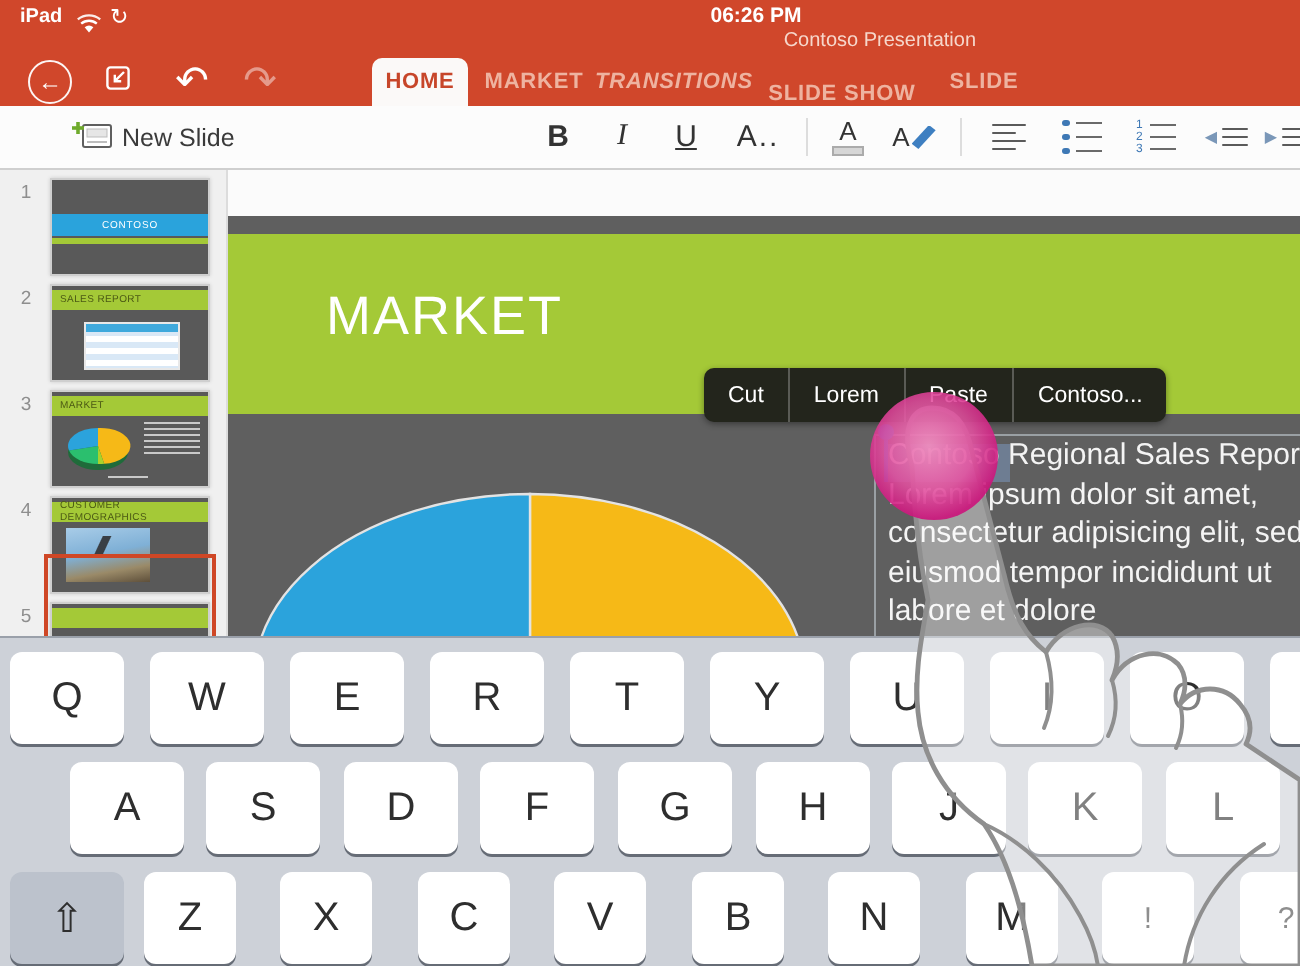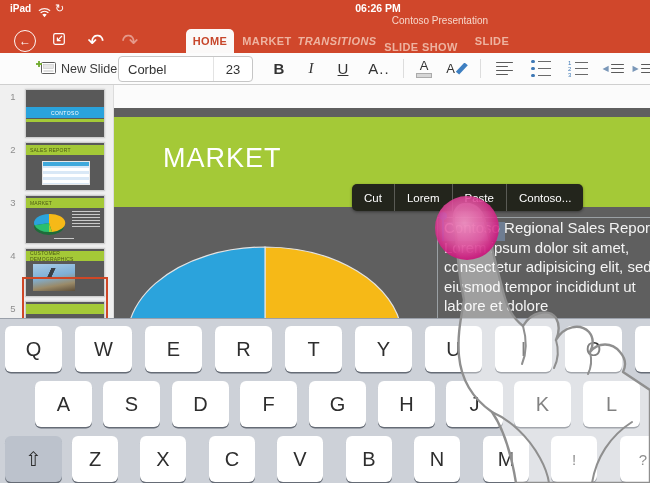--- a/index.html
+++ b/index.html
@@ -158,24 +158,20 @@
           <line x1="7.5" y1="11" x2="17.5" y2="11" stroke="#bdbdbd"></line>
           <g stroke="#6faa2c" stroke-width="1.8">
               <line x1="3" y1="1" x2="3" y2="7"></line>
               <line x1="0" y1="4" x2="6" y2="4"></line>
             </g>
         </svg>
       </span>
     </div>
     <span class="tlabel" style="left:61px;">New Slide</span>
 
-    <div class="fontbox">
-      <span class="fontname">Corbel</span>
-      <span class="fontsize">23</span>
-    </div>
 
     <div class="fmt" style="left:269px;width:20px;font-weight:bold;">
         <span>B</span>
       </div>
     <div class="fmt" style="left:302px;width:18px;font-style:italic;font-family:'Liberation Serif',serif;">
         <span>I</span>
       </div>
     <div class="fmt" style="left:333px;width:20px;text-decoration:underline;">
         <span>U</span>
       </div>

